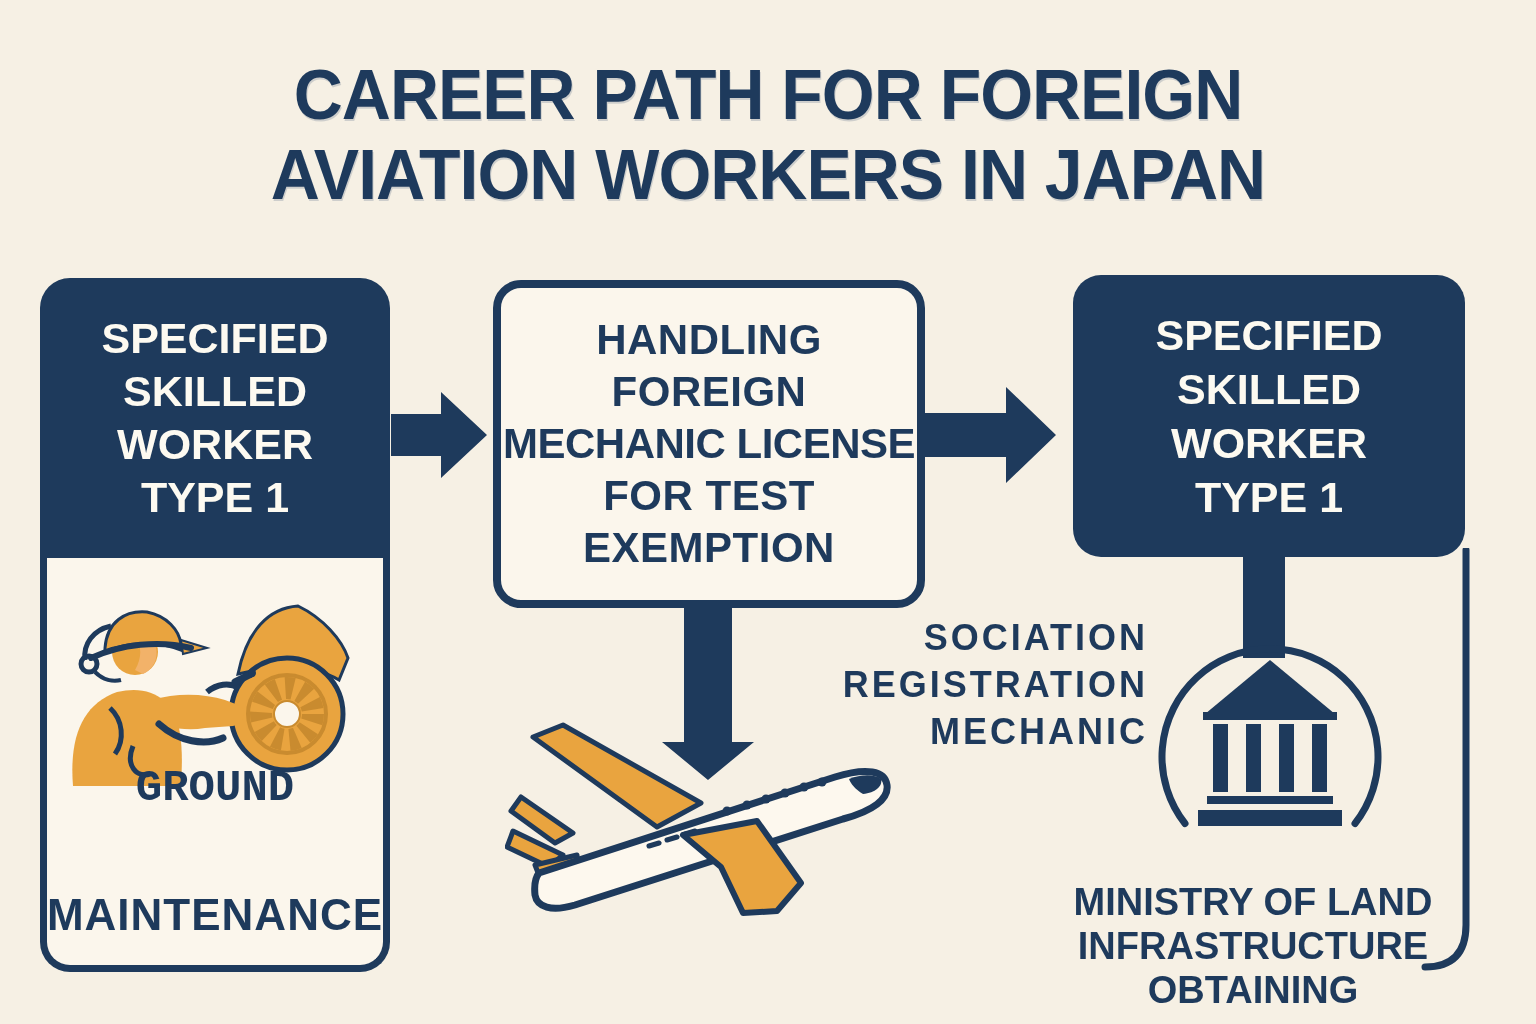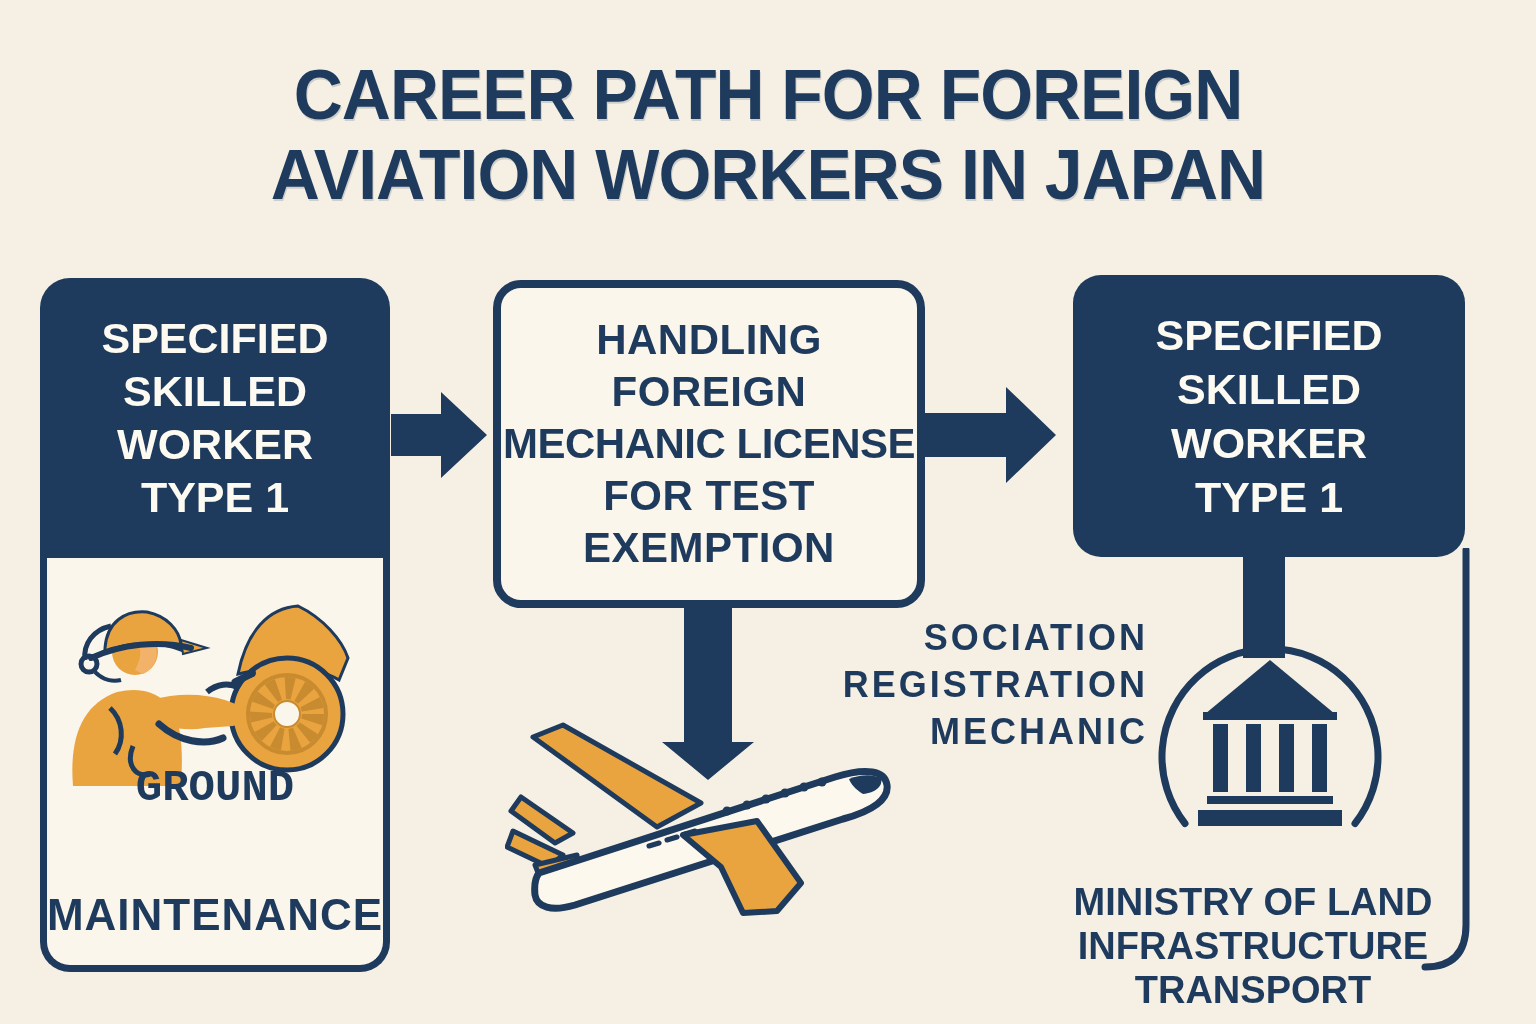--- a/index.html
+++ b/index.html
@@ -200,16 +200,16 @@
       <rect x="129" y="94" width="15" height="68"></rect>
       <rect x="162" y="94" width="15" height="68"></rect>
       <rect x="57" y="166" width="126" height="8"></rect>
       <rect x="48" y="180" width="144" height="16"></rect>
     </g>
   </svg>
 
   <div class="abs ministry-text">
     <div>MINISTRY OF LAND</div>
     <div>INFRASTRUCTURE</div>
-    <div>TRANSPORT</div>
+    <div>OBTAINING</div>
   </div>
 
 </div>
 
 </body></html>

